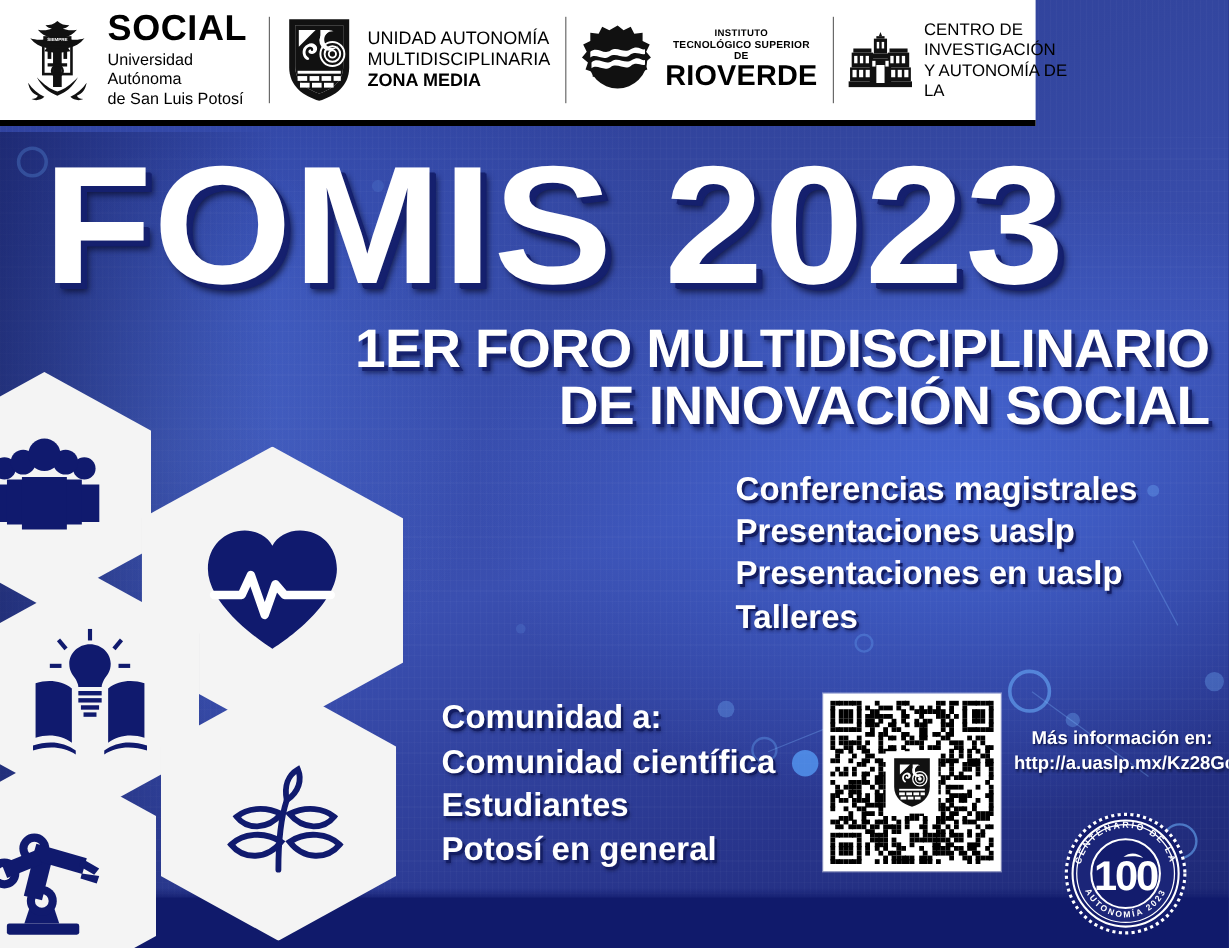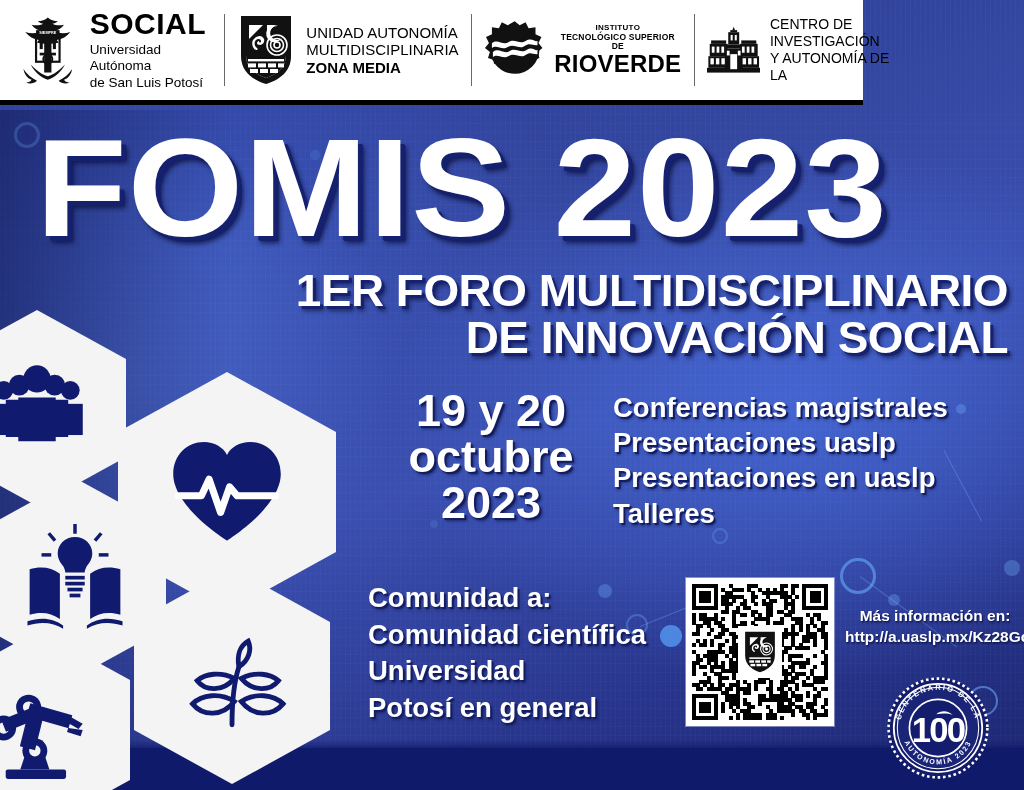--- a/index.html
+++ b/index.html
@@ -341,37 +341,32 @@
           <path d="M56 42c-2-10 1-18 8-22 3 7 1 16-8 22z"></path>
           <path d="M52 52C40 46 27 48 20 54c7 9 22 10 32-2z"></path>
           <path d="M58 52c12-6 25-4 32 2-7 9-22 10-32-2z"></path>
           <path d="M52 72C40 64 24 66 16 74c9 11 26 11 36-2z"></path>
           <path d="M58 72c12-8 28-6 36 2-9 11-26 11-36-2z"></path>
         </g>
       </svg>
     </div>
   </div>
 
-  <div class="dates">
-    <div>19 y 20</div>
-    <div>octubre</div>
-    <div>2023</div>
-  </div>
 
   <div class="activities">
     <div class="nowrap">Conferencias magistrales</div>
     <div class="nowrap">Presentaciones uaslp</div>
     <div class="nowrap">Presentaciones en uaslp</div>
     <div class="nowrap">Talleres</div>
   </div>
 
   <div class="dirigido">
     <div class="nowrap">Comunidad a:</div>
     <div class="nowrap">Comunidad científica</div>
-    <div class="nowrap">Universidad</div>
+    <div class="nowrap">Estudiantes</div>
     <div class="nowrap">Potosí en general</div>
   </div>
 
   <div class="qr">
     <div class="qr-inner" id="qr-inner">
         <div class="qr-cell" style="left: 0px; top: 0px; width: 4px; height: 4px;"></div>
         <div class="qr-cell" style="left: 3.67568px; top: 0px; width: 4px; height: 4px;"></div>
         <div class="qr-cell" style="left: 7.35135px; top: 0px; width: 4px; height: 4px;"></div>
         <div class="qr-cell" style="left: 11.027px; top: 0px; width: 4px; height: 4px;"></div>
         <div class="qr-cell" style="left: 14.7027px; top: 0px; width: 4px; height: 4px;"></div>

